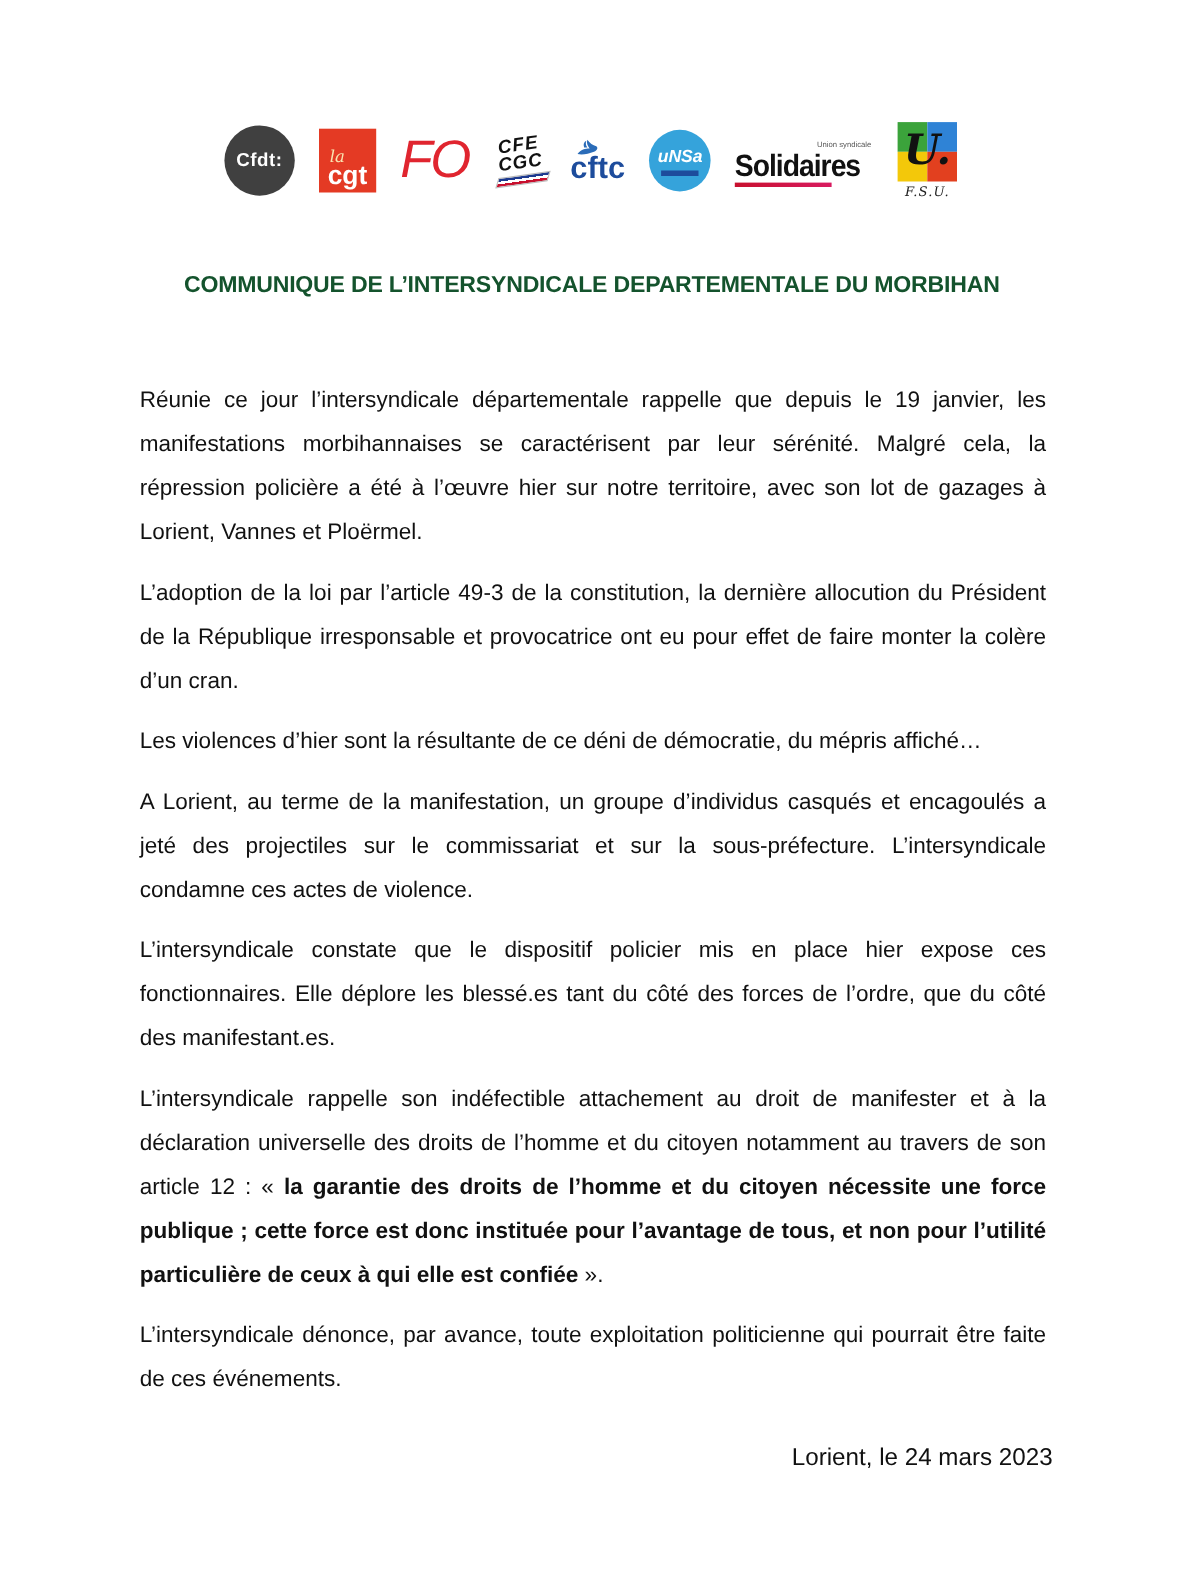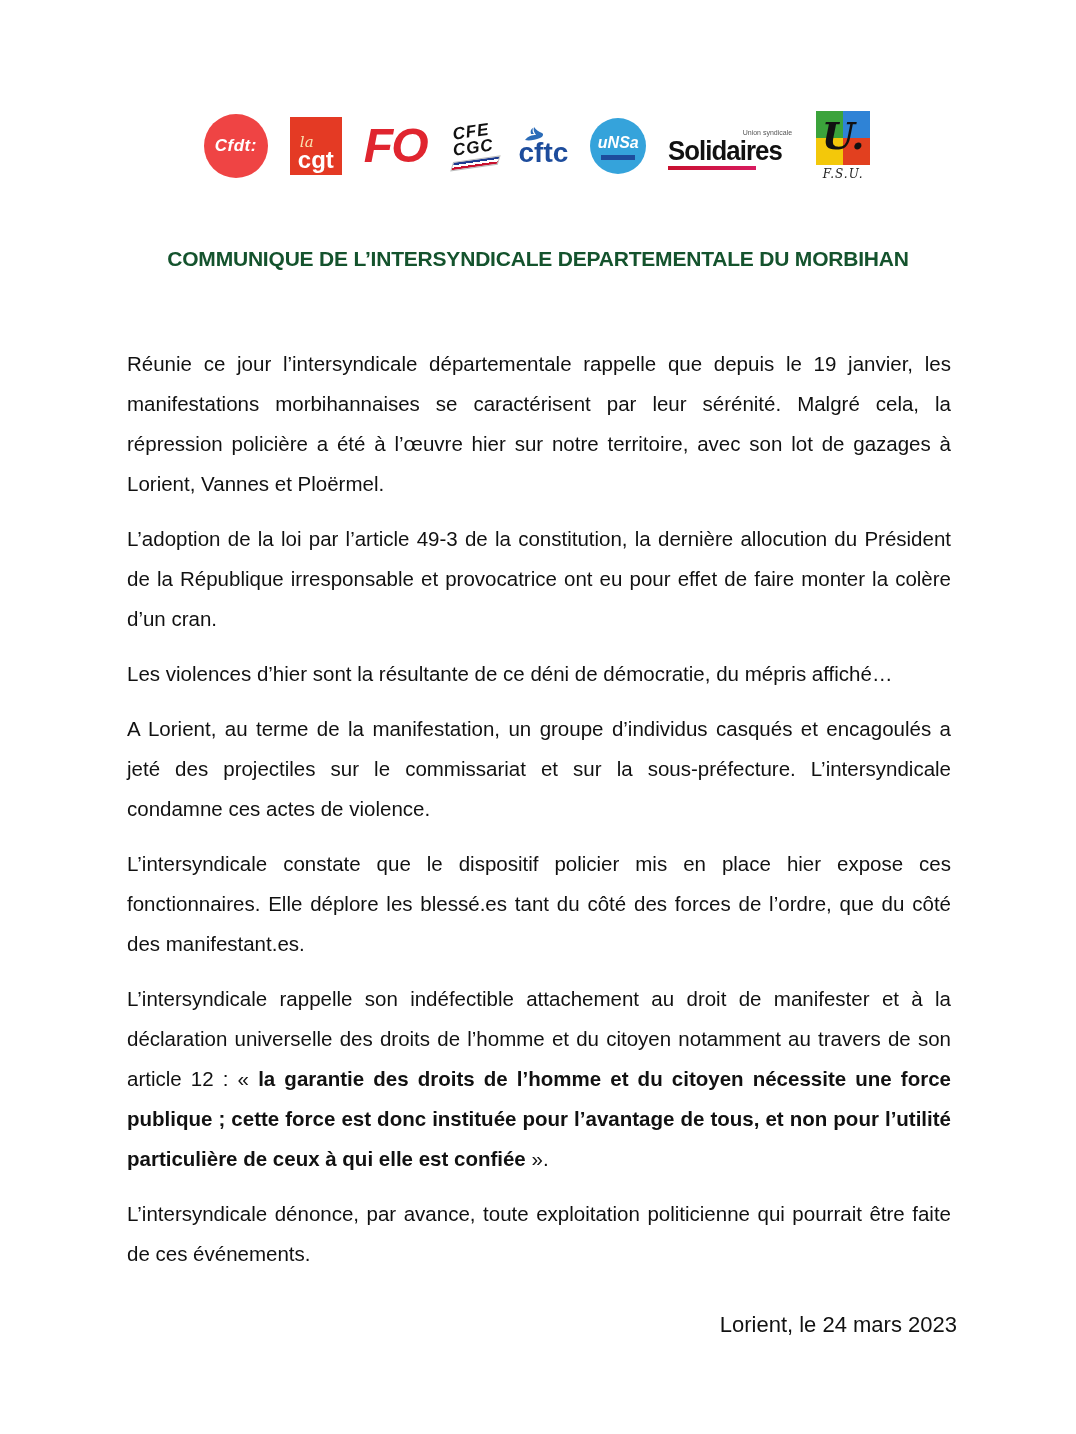--- a/index.html
+++ b/index.html
@@ -23,43 +23,43 @@
     height: 72px;
     display: flex;
     justify-content: center;
     align-items: center;
     gap: 22px;
   }
   .logo { flex: 0 0 auto; position: relative; }
 
   .logo-cfdt {
     width: 64px; height: 64px; border-radius: 50%;
-    background: #ef4444;
-    display: flex; align-items: center; justify-content: center; font-style: italic;
+    background: #404040;
+    display: flex; align-items: center; justify-content: center;
   }
   .logo-cfdt span {
     color: #fff; font-weight: bold; font-size: 17px; letter-spacing: 0.5px;
   }
 
   .logo-cgt {
     width: 52px; height: 58px; background: #e43a24;
     display: flex; flex-direction: column; align-items: center; justify-content: flex-end;
     padding-bottom: 3px;
   }
   .logo-cgt .cgt-script {
     font-family: "DejaVu Serif", serif;
     font-style: italic; color: #f9e3b0; font-size: 15px; line-height: 12px;
     align-self: flex-start; margin-left: 10px;
   }
   .logo-cgt .cgt-main {
     color: #fff; font-weight: bold; font-size: 24px; line-height: 24px; letter-spacing: 0px;
   }
 
   .logo-fo span {
-    color: #e0252f; font-weight: 700; font-style: italic;
+    color: #e0252f; font-weight: 400; font-style: italic;
     font-size: 48px; line-height: 48px; letter-spacing: -2px;
   }
 
   .logo-cfecgc { transform: rotate(-8deg); text-align: center; }
   .logo-cfecgc .cfe, .logo-cfecgc .cgc {
     display: block; color: #111; font-weight: 800; font-style: italic;
     font-size: 17px; line-height: 16px; letter-spacing: 1px;
   }
   .logo-cfecgc .stripes {
     margin-top: 3px; height: 9px; width: 48px;

